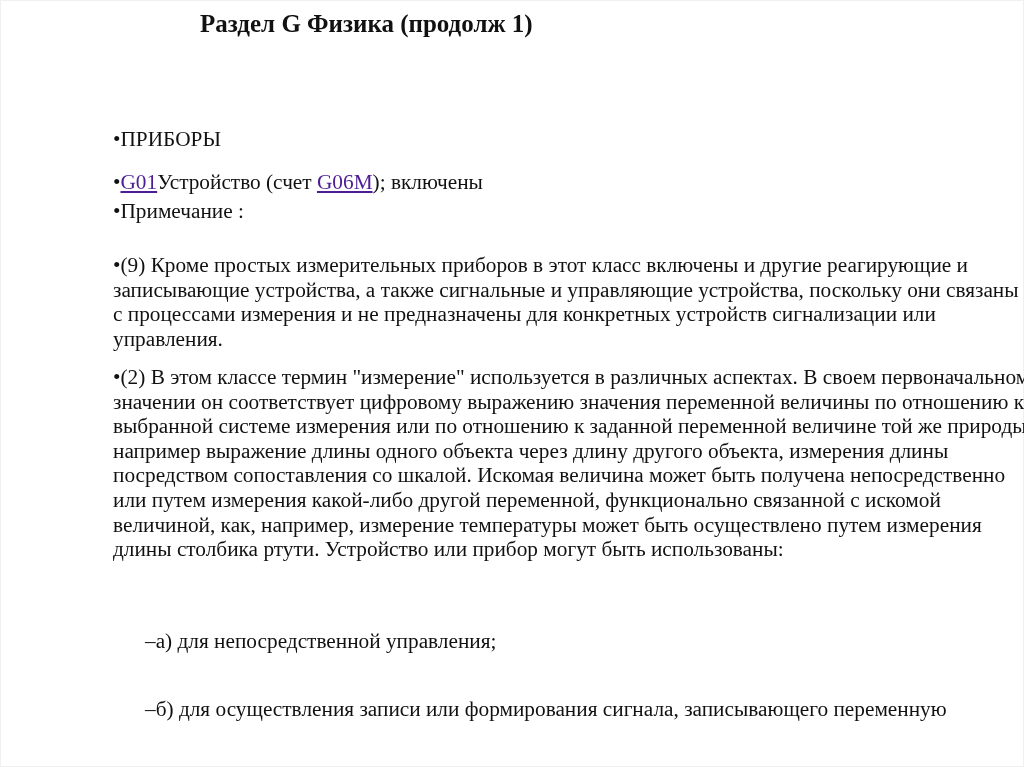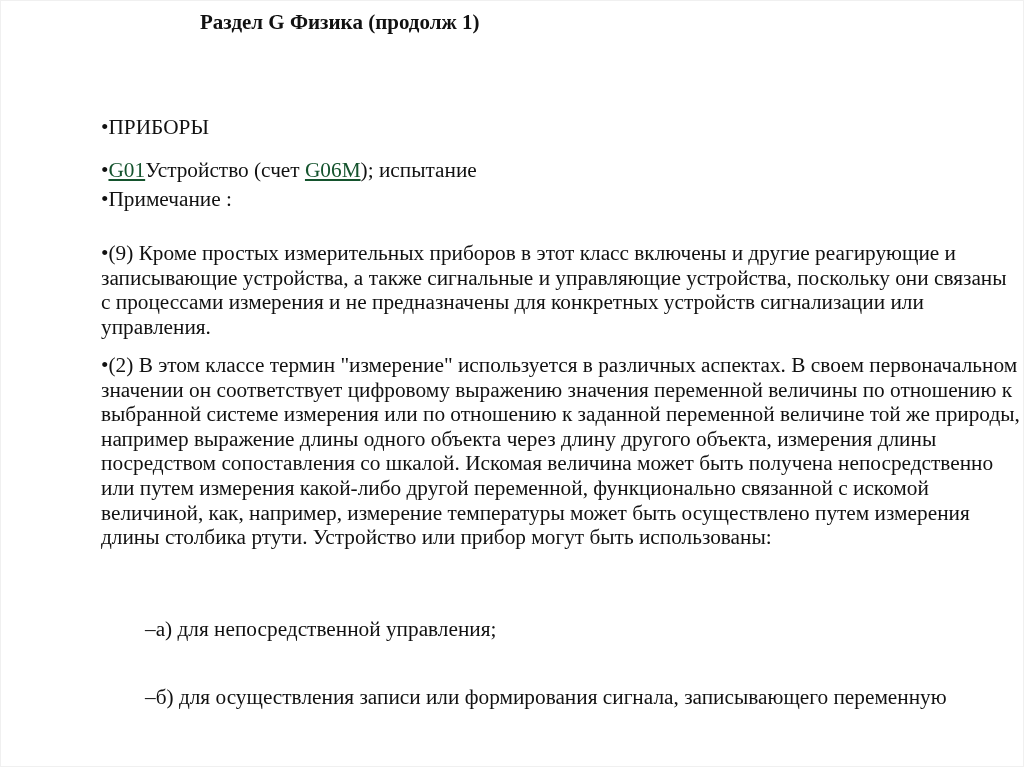--- a/index.html
+++ b/index.html
@@ -1,38 +1,38 @@
 <!DOCTYPE html>
 <html><head>
 <meta charset="utf-8">
 <style>
   html, body { margin:0; padding:0; background:#ffffff; }
   body { width:1024px; height:767px; overflow:hidden; position:relative;
          font-family:"Liberation Serif", "DejaVu Serif", serif; color:#111; }
   .slide { position:absolute; left:0; top:0; width:1022px; height:765px;
            border:1px solid #f0f0f0; background:#fff; }
-  .title { position:absolute; left:199px; top:9px; font-size:21px; font-weight:bold;
+  .title { position:absolute; left:199px; top:9px; font-size:25px; font-weight:bold;
            color:#111; white-space:nowrap; letter-spacing:0px;text-align:center; }
   .content { position:absolute; left:96px; top:110px; width:930px; font-size:21.3px;
              line-height:24.6px; }
-  .p { margin:4px;font-family:Liberation Serif, serif; }
+  .p { margin:16px;font-family:Liberation Serif, serif; }
   .bullet::before { content:"\2022"; }
-  .link { color:#14532d; text-decoration:underline;text-align:center; }
+  .link { color:#4c1d95; text-decoration:underline;text-align:center; }
   .sub { margin-left:48px; }
 </style>
 </head>
 <body>
 
 <div class="slide">
   <div class="title">Раздел G Физика (продолж 1)</div>
 
   <div class="content">
     <p class="p bullet" style="position:absolute; top:0;"><span>ПРИБОРЫ</span></p>
 
-    <p class="p bullet" style="position:absolute; top:43px; white-space:nowrap;"><a class="link">G01</a><span>Устройство (счет </span><a class="link">G06M</a><span>); испытание</span></p>
+    <p class="p bullet" style="position:absolute; top:43px; white-space:nowrap;"><a class="link">G01</a><span>Устройство (счет </span><a class="link">G06M</a><span>); включены</span></p>
 
     <p class="p bullet" style="position:absolute; top:72px;"><span>Примечание :</span></p>
 
     <p class="p bullet" style="position:absolute; top:126px; width:910px;"><span>(9) Кроме простых измерительных приборов в этот класс включены и другие реагирующие и записывающие устройства, а также сигнальные и управляющие устройства, поскольку они связаны с процессами измерения и не предназначены для конкретных устройств сигнализации или управления.</span></p>
 
     <p class="p bullet" style="position:absolute; top:238px; width:924px;"><span>(2) В этом классе термин "измерение" используется в различных аспектах. В своем первоначальном значении он соответствует цифровому выражению значения переменной величины по отношению к выбранной системе измерения или по отношению к заданной переменной величине той же природы, например выражение длины одного объекта через длину другого объекта, измерения длины посредством сопоставления со шкалой. Искомая величина может быть получена непосредственно или путем измерения какой-либо другой переменной, функционально связанной с искомой величиной, как, например, измерение температуры может быть осуществлено путем измерения длины столбика ртути. Устройство или прибор могут быть использованы:</span></p>
 
     <p class="p sub" style="position:absolute; top:502px;"><span>–а) для непосредственной управления;</span></p>
 
     <p class="p sub" style="position:absolute; top:570px; width:840px;"><span>–б) для осуществления записи или формирования сигнала, записывающего переменную</span></p>

